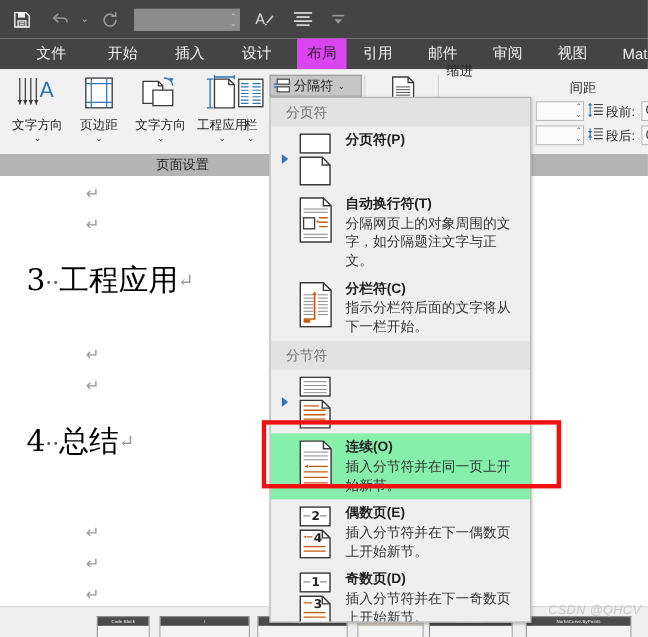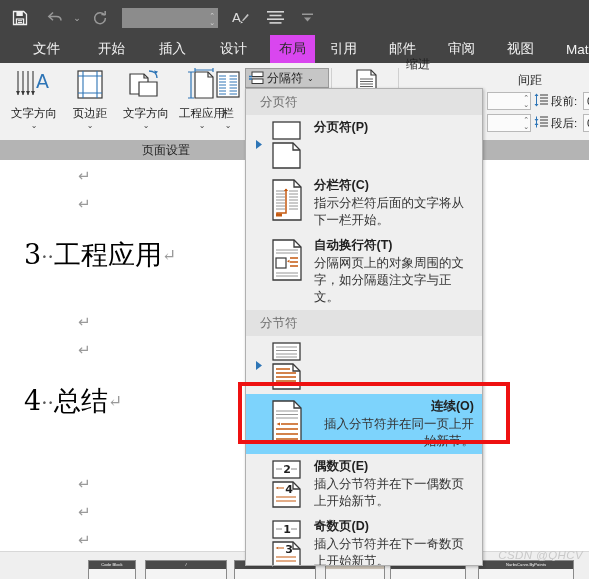--- a/index.html
+++ b/index.html
@@ -140,21 +140,21 @@
   }
   .menu-header {
     height: 26px; background: #e2e2e2;
     display: flex; align-items: center; padding-left: 14px;
     font-size: 12.5px; color: #6e6e6e;
   }
   .mitem {
     position: relative; display: flex; padding: 4px 8px 4px 8px;
     min-height: 56px;
   }
-  .mitem.sel { background: #7dd3fc; text-align: right; }
+  .mitem.sel { background: #86efac; }
   .mitem .bullet {
     width: 10px; display: flex; align-items: center; justify-content: center;
   }
   .mitem .bullet svg { display: block; }
   .mitem .icon { width: 46px; display: flex; align-items: flex-start; justify-content: center; padding-top: 2px; }
   .mitem .txt { flex: 1; padding-left: 4px; }
   .mitem .title {
     font-size: 12.5px; color: #1f1f1f; font-weight: bold; margin-bottom: 1px;
   }
   .mitem .desc {
@@ -449,52 +449,52 @@
       </div>
     </div>
 
     <div class="mitem">
       <div class="bullet"></div>
       <div class="icon">
         <svg width="34" height="42" viewBox="0 0 34 42">
           <path d="M3 1h21l7 7v33H3z" fill="#fff" stroke="#3a3a3a" stroke-width="1.3"></path>
           <path d="M24 1v7h7" fill="none" stroke="#3a3a3a" stroke-width="1.3"></path>
           <g stroke="#8a8a8a" stroke-width=".9">
-              <path d="M6 12h9M6 15h9M6 18h9M6 21h9M6 24h9M6 27h9M6 30h9M19 12h9M19 15h9M19 18h9M19 21h9M19 24h9M19 27h9M19 30h9"></path>
-            </g>
-          <path d="M16 10v24H7v2" fill="none" stroke="#c55a11" stroke-width="1.5"></path>
-          <path d="M6 34.5h6v3H6z" fill="#c55a11"></path>
-          <path d="M16 9.5l2.2 2.5h-4.4z" fill="#c55a11"></path>
+              <path d="M6 11h22M6 14h22M6 34h22M6 37h22"></path>
+            </g>
+          <rect x="6" y="19" width="10" height="10" fill="#fff" stroke="#3a3a3a" stroke-width="1.2"></rect>
+          <g stroke="#c55a11" stroke-width="1.3">
+              <path d="M20 19h8M20 23h8M20 27h8"></path>
+            </g>
+          <path d="M19.5 20.8l-2.5 1.5 2.5 1.5z" fill="#c55a11"></path>
         </svg>
       </div>
       <div class="txt">
-        <div class="title">分栏符(C)</div>
-        <div class="desc">指示分栏符后面的文字将从下一栏开始。</div>
+        <div class="title">自动换行符(T)</div>
+        <div class="desc">分隔网页上的对象周围的文字，如分隔题注文字与正文。</div>
       </div>
     </div>
 
     <div class="mitem">
       <div class="bullet"></div>
       <div class="icon">
         <svg width="34" height="42" viewBox="0 0 34 42">
           <path d="M3 1h21l7 7v33H3z" fill="#fff" stroke="#3a3a3a" stroke-width="1.3"></path>
           <path d="M24 1v7h7" fill="none" stroke="#3a3a3a" stroke-width="1.3"></path>
           <g stroke="#8a8a8a" stroke-width=".9">
-              <path d="M6 11h22M6 14h22M6 34h22M6 37h22"></path>
-            </g>
-          <rect x="6" y="19" width="10" height="10" fill="#fff" stroke="#3a3a3a" stroke-width="1.2"></rect>
-          <g stroke="#c55a11" stroke-width="1.3">
-              <path d="M20 19h8M20 23h8M20 27h8"></path>
-            </g>
-          <path d="M19.5 20.8l-2.5 1.5 2.5 1.5z" fill="#c55a11"></path>
+              <path d="M6 12h9M6 15h9M6 18h9M6 21h9M6 24h9M6 27h9M6 30h9M19 12h9M19 15h9M19 18h9M19 21h9M19 24h9M19 27h9M19 30h9"></path>
+            </g>
+          <path d="M16 10v24H7v2" fill="none" stroke="#c55a11" stroke-width="1.5"></path>
+          <path d="M6 34.5h6v3H6z" fill="#c55a11"></path>
+          <path d="M16 9.5l2.2 2.5h-4.4z" fill="#c55a11"></path>
         </svg>
       </div>
       <div class="txt">
-        <div class="title">自动换行符(T)</div>
-        <div class="desc">分隔网页上的对象周围的文字，如分隔题注文字与正文。</div>
+        <div class="title">分栏符(C)</div>
+        <div class="desc">指示分栏符后面的文字将从下一栏开始。</div>
       </div>
     </div>
 
     <div class="menu-header">分节符</div>
 
     <div class="mitem">
       <div class="bullet">
         <svg width="7" height="9" viewBox="0 0 7 9">
             <path d="M0 0l6 4.5L0 9z" fill="#2e75b6"></path>
           </svg>

